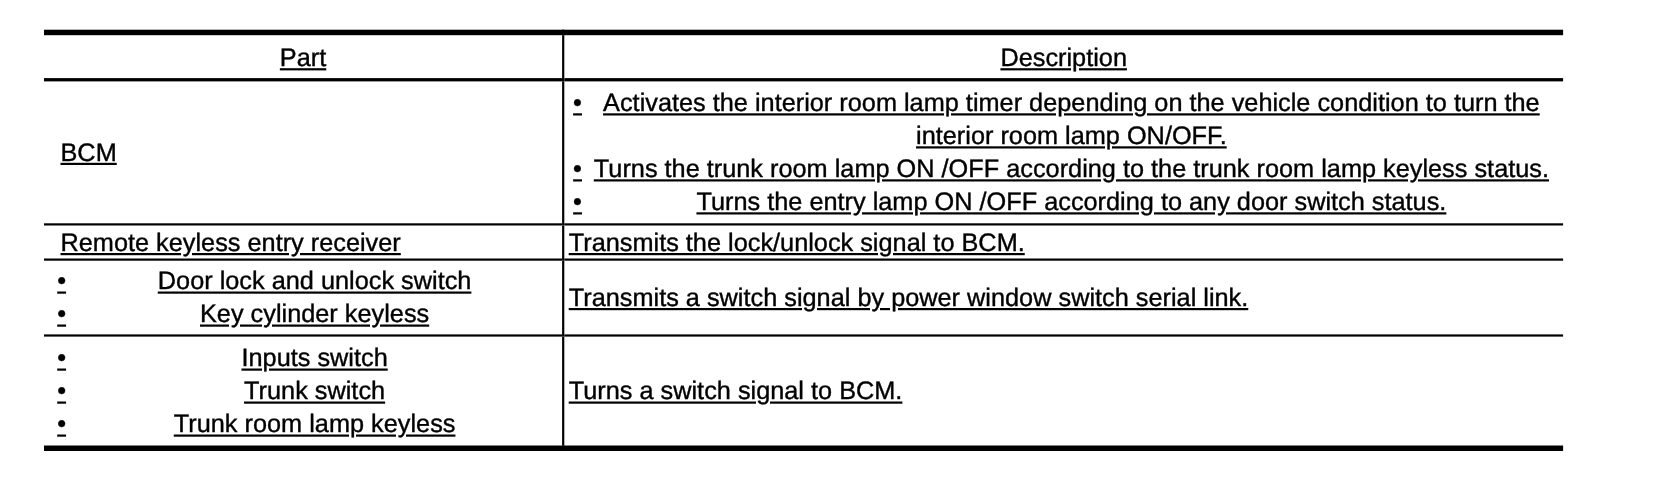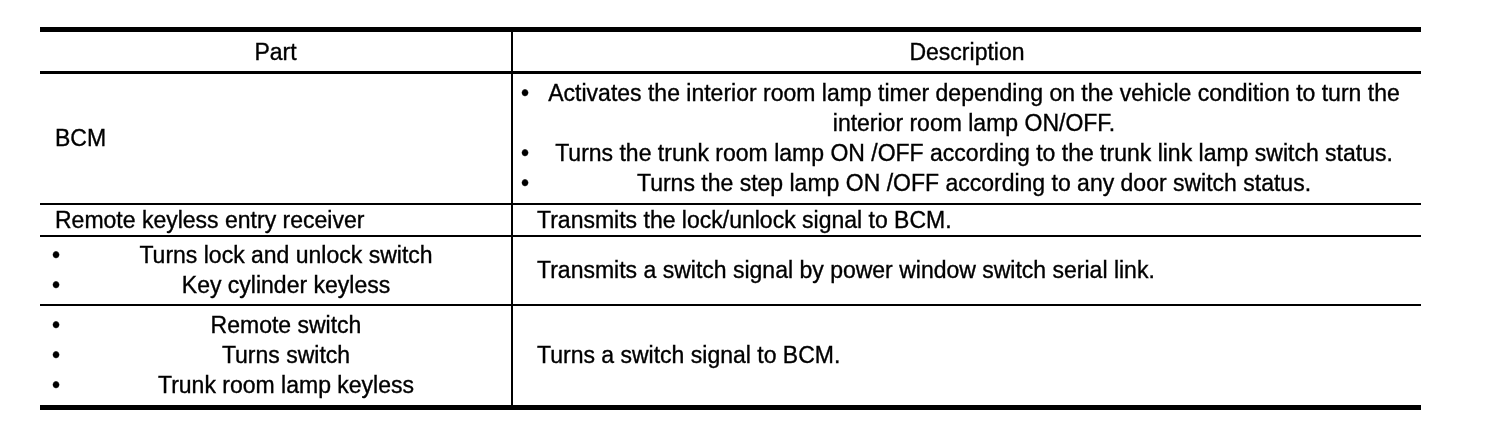--- a/index.html
+++ b/index.html
@@ -32,41 +32,42 @@
     border-bottom: 5px solid #000;
     font-size: 23px;
     line-height: 30px;
     -webkit-text-stroke: 0.35px currentColor;
   }
   table.spec th,
   table.spec td {
     vertical-align: middle;
     padding: 0;
     overflow: hidden;
+    text-decoration: underline;
   }
   table.spec th:first-child,
   table.spec td:first-child {
     border-right: 2px solid #000;
   }
   table.spec thead th {
     border-bottom: 3px solid #000;
     font-weight: normal;
     text-align: center;
     height: 39px;
   }
   table.spec tbody td {
     border-top: 2px solid #000;
   }
   .cell-text {
     display: block;
     padding-left: 15px;
     padding-right: 6px;
   }
   td.desc .cell-text {
-    padding-left: 24px;
+    padding-left: 4px;
   }
   ul.bullets {
     list-style: none;
     margin: 0;
     padding: 0 6px 0 12px;
   }
   td.desc ul.bullets {
     padding-left: 8px;
   }
   ul.bullets li {
@@ -117,67 +118,67 @@
             <span class="cell-text">BCM</span>
           </td>
           <td class="desc">
             <ul class="bullets">
               <li>
                 <span class="dot">•</span>
                 <span class="li-text">Activates the interior room lamp timer depending on the vehicle condition to turn the interior room lamp ON/OFF.</span>
               </li>
               <li>
                 <span class="dot">•</span>
-                <span class="li-text">Turns the trunk room lamp ON /OFF according to the trunk link lamp switch status.</span>
+                <span class="li-text">Turns the trunk room lamp ON /OFF according to the trunk room lamp keyless status.</span>
               </li>
               <li>
                 <span class="dot">•</span>
-                <span class="li-text">Turns the step lamp ON /OFF according to any door switch status.</span>
+                <span class="li-text">Turns the entry lamp ON /OFF according to any door switch status.</span>
               </li>
             </ul>
           </td>
         </tr>
 
         <tr class="row-remote">
           <td class="part">
             <span class="cell-text">Remote keyless entry receiver</span>
           </td>
           <td class="desc">
             <span class="cell-text">Transmits the lock/unlock signal to BCM.</span>
           </td>
         </tr>
 
         <tr class="row-doorlock">
           <td class="part">
             <ul class="bullets">
               <li>
                 <span class="dot">•</span>
-                <span class="li-text">Turns lock and unlock switch</span>
+                <span class="li-text">Door lock and unlock switch</span>
               </li>
               <li>
                 <span class="dot">•</span>
                 <span class="li-text">Key cylinder keyless</span>
               </li>
             </ul>
           </td>
           <td class="desc">
             <span class="cell-text">Transmits a switch signal by power window switch serial link.</span>
           </td>
         </tr>
 
         <tr class="row-request">
           <td class="part">
             <ul class="bullets">
               <li>
                 <span class="dot">•</span>
-                <span class="li-text">Remote switch</span>
+                <span class="li-text">Inputs switch</span>
               </li>
               <li>
                 <span class="dot">•</span>
-                <span class="li-text">Turns switch</span>
+                <span class="li-text">Trunk switch</span>
               </li>
               <li>
                 <span class="dot">•</span>
                 <span class="li-text">Trunk room lamp keyless</span>
               </li>
             </ul>
           </td>
           <td class="desc">
             <span class="cell-text">Turns a switch signal to BCM.</span>
           </td>

